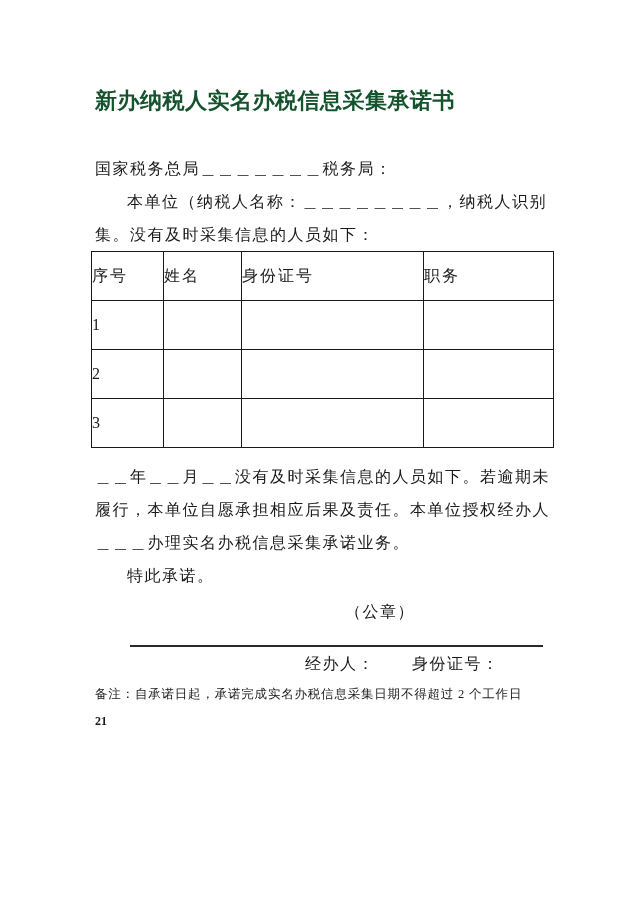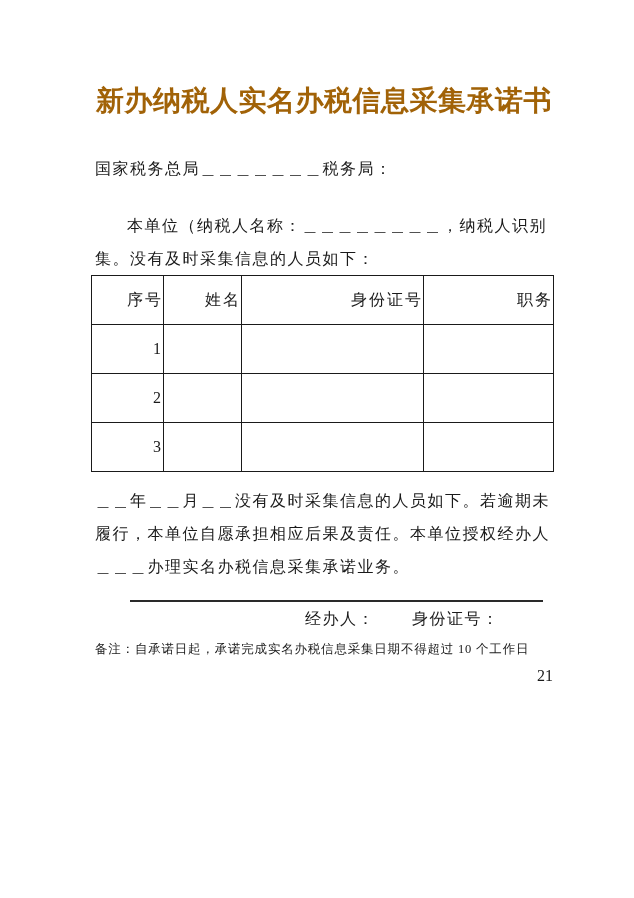--- a/index.html
+++ b/index.html
@@ -9,45 +9,44 @@
     width: 634px;
     height: 898px;
     background: #ffffff;
     font-family: "Liberation Serif", "DejaVu Serif", serif;
     color: #1a1a1a;
     padding: 88px 81px 0 95px;
     overflow: hidden;
   }
   .title {
     font-family: "Liberation Sans", "DejaVu Sans", sans-serif;
-    font-size: 28px;
+    font-size: 22px;
     font-weight: bold;
     letter-spacing: 0.5px;
-    text-align: center;
     line-height: 26px;
-    color: #a16207;
+    color: #14532d;
   }
   .body-line {
     font-size: 16px;
     line-height: 33px;
     letter-spacing: 1.5px;
     white-space: nowrap;
   }
-  .indent { text-indent: 32px; margin-top: 24px; }
+  .indent { text-indent: 32px; }
   .salutation { margin-top: 38px; }
   table.personnel {
     border-collapse: collapse;
     margin-left: -4px;
     table-layout: fixed;
     width: 462px;
   }
   table.personnel th, table.personnel td {
     border: 1px solid #1a1a1a;
     height: 49px;
-    text-align: right;
+    text-align: left;
     vertical-align: middle;
     font-size: 16px;
     font-weight: normal;
     letter-spacing: 2px;
     font-family: "Liberation Serif", "DejaVu Serif", serif;
   }
   .col-no { width: 72px; }
   .col-name { width: 78px; }
   .col-id { width: 182px; }
   .col-title { width: 130px; }
@@ -65,23 +64,23 @@
   .sig-row .first { display: inline-block; width: 107px; }
   .note-line {
     margin-top: 4px;
     font-size: 12.5px;
     line-height: 20px;
     letter-spacing: 0.8px;
     white-space: nowrap;
   }
   .page-number {
     margin-top: 10px;
-    text-align: right;
-    font-size: 16px;
-    font-weight: normal;
+    text-align: left;
+    font-size: 12px;
+    font-weight: bold;
     line-height: 14px;
     font-family: "Liberation Serif", "DejaVu Serif", serif;
   }
 </style>
 </head>
 <body>
 
 <div class="page">
 
   <h1 class="title">新办纳税人实名办税信息采集承诺书</h1>
@@ -129,28 +128,30 @@
       </tr>
     </tbody>
   </table>
 
   <div class="para2">
     <div class="body-line">＿＿年＿＿月＿＿没有及时采集信息的人员如下。若逾期未</div>
     <div class="body-line">履行，本单位自愿承担相应后果及责任。本单位授权经办人</div>
     <div class="body-line">＿＿＿办理实名办税信息采集承诺业务。</div>
   </div>
 
+  <div class="body-line indent">特此承诺。</div>
 
+  <div class="body-line seal-line">（公章）</div>
 
 
   <div class="separator"></div>
 
 
   <div class="sig-row">
     <span class="first">经办人：</span><span>身份证号：</span>
   </div>
 
 
-  <div class="note-line">备注：自承诺日起，承诺完成实名办税信息采集日期不得超过 10 个工作日</div>
+  <div class="note-line">备注：自承诺日起，承诺完成实名办税信息采集日期不得超过 2 个工作日</div>
 
   <div class="page-number">21</div>
 
 </div>
 
 </body></html>

